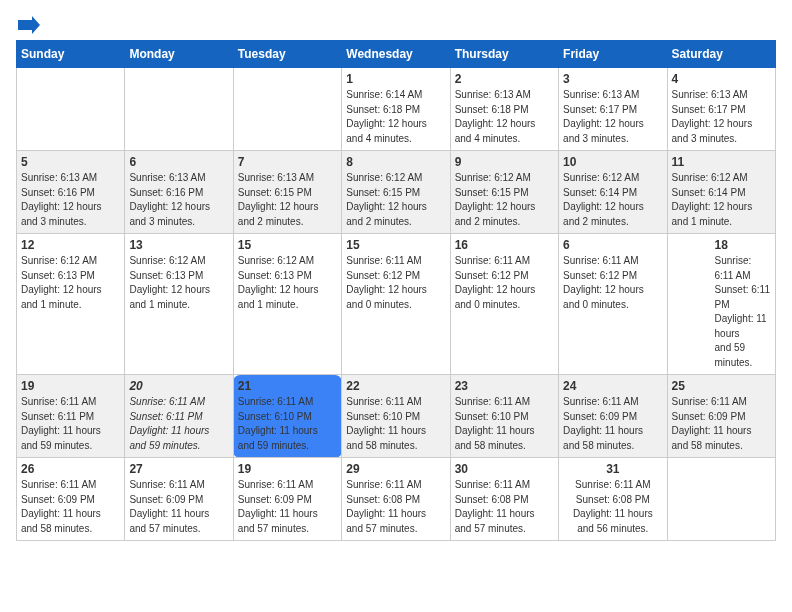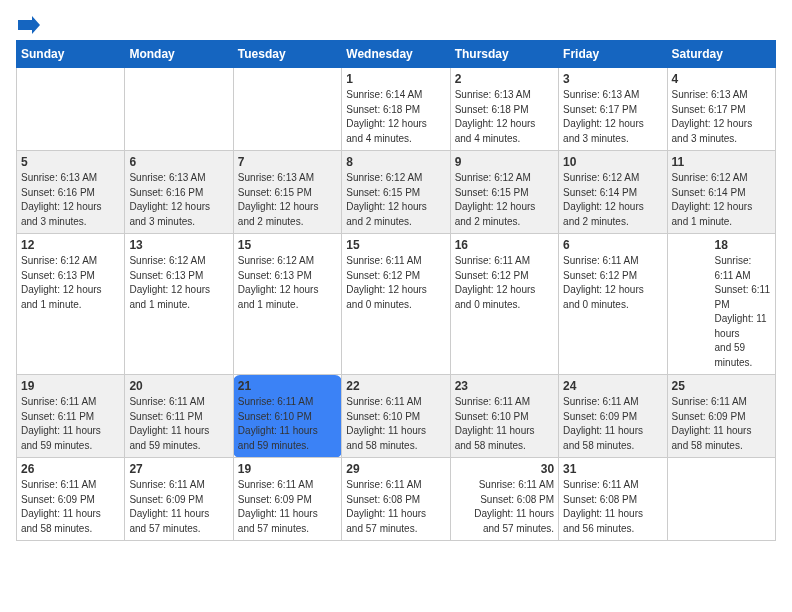--- a/index.html
+++ b/index.html
@@ -248,21 +248,21 @@
         </td>
       </tr>
       <tr>
         <td style="background-color: rgb(240, 240, 240);">
           <span class="day-num">19</span>
           <div class="day-info" style="white-space: pre-line;">Sunrise: 6:11 AM
 Sunset: 6:11 PM
 Daylight: 11 hours
 and 59 minutes.</div>
         </td>
-        <td style="background-color: rgb(240, 240, 240);">
+        <td style="background-color: rgb(240, 240, 240); font-style: italic;">
           <span class="day-num">20</span>
           <div class="day-info" style="white-space: pre-line;">Sunrise: 6:11 AM
 Sunset: 6:11 PM
 Daylight: 11 hours
 and 59 minutes.</div>
         </td>
         <td style="background-color: #3b82f6; border-radius: 7px;">
           <span class="day-num">21</span>
           <div class="day-info" style="white-space: pre-line;">Sunrise: 6:11 AM
 Sunset: 6:10 PM
@@ -320,28 +320,28 @@
 Daylight: 11 hours
 and 57 minutes.</div>
         </td>
         <td style="background-color: rgb(255, 255, 255);">
           <span class="day-num">29</span>
           <div class="day-info" style="white-space: pre-line;">Sunrise: 6:11 AM
 Sunset: 6:08 PM
 Daylight: 11 hours
 and 57 minutes.</div>
         </td>
-        <td style="background-color: rgb(255, 255, 255); text-align: right;">
+        <td style="background-color: rgb(255, 255, 255);">
           <span class="day-num">30</span>
           <div class="day-info" style="white-space: pre-line;">Sunrise: 6:11 AM
 Sunset: 6:08 PM
 Daylight: 11 hours
 and 57 minutes.</div>
         </td>
-        <td style="background-color: rgb(255, 255, 255);">
+        <td style="background-color: rgb(255, 255, 255); text-align: center;">
           <span class="day-num">31</span>
           <div class="day-info" style="white-space: pre-line;">Sunrise: 6:11 AM
 Sunset: 6:08 PM
 Daylight: 11 hours
 and 56 minutes.</div>
         </td>
         <td class="empty-cell" style="background-color: rgb(255, 255, 255);"></td>
       </tr>
     </tbody>
 </table>

